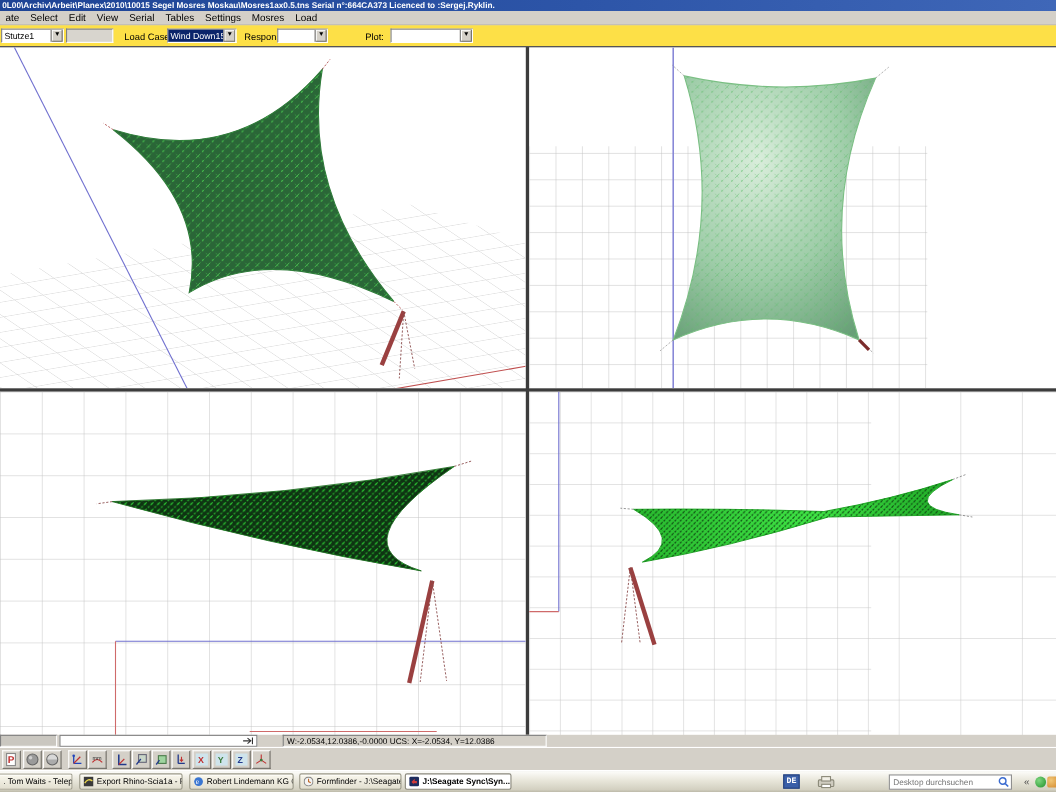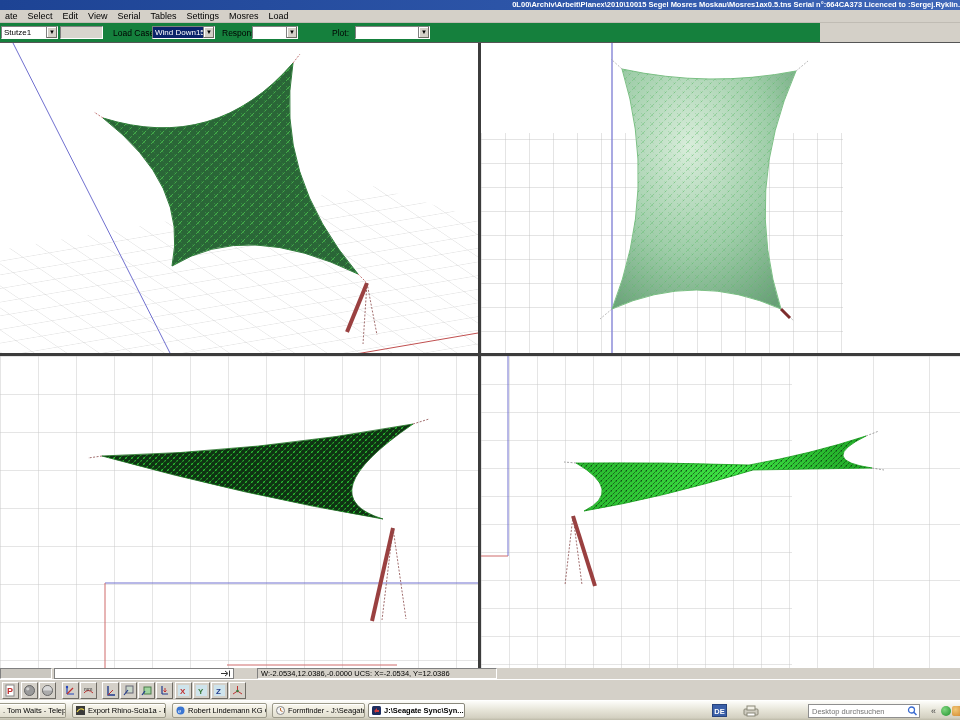--- a/index.html
+++ b/index.html
@@ -5,30 +5,30 @@
   * { margin:0; padding:0; box-sizing:border-box; }
   html,body { width:960px; height:720px; overflow:hidden; background:#d4d0c8;
               font-family:"Liberation Sans", sans-serif; }
   .abs { position:absolute; }
   #screen { position:relative; width:960px; height:720px; }
 
   
   #titlebar { left:0; top:0; width:960px; height:10px;
     background:linear-gradient(90deg,#1d4394,#2d55a8 55%,#3f67b8);
     color:#fff; font-size:7.5px; font-weight:bold; line-height:10px;
-    white-space:nowrap; overflow:hidden; padding-left:2px;text-align:right; }
+    white-space:nowrap; overflow:hidden; padding-left:2px; }
 
   
   #menubar { left:0; top:10px; width:960px; height:13px; background:#d4d0c8;
     display:flex; align-items:center; font-size:9px; color:#000;
     border-bottom:1px solid #c0bcb4; }
   .menu-item { padding:0 5px; height:13px; line-height:13px; cursor:default; }
 
   
-  #toolbar { left:0; top:23px; width:820px; height:19px; background:#15803d; }
+  #toolbar { left:0; top:23px; width:960px; height:19px; background:#fde047; }
   .tb-label { position:absolute; top:5px; font-size:8.5px; color:#000; white-space:nowrap; }
   .combo { position:absolute; top:3px; height:13px; background:#fff;
     border-top:1px solid #808080; border-left:1px solid #808080;
     border-bottom:1px solid #fff; border-right:1px solid #fff; display:flex; }
   .combo-text { flex:1; font-size:8px; line-height:11px; padding-left:2px;
     white-space:nowrap; overflow:hidden; color:#000; }
   .combo-text.sel { background:#0a246a; color:#fff; }
   .combo-arrow { width:11px; background:#d4d0c8; border-left:1px solid #808080;
     box-shadow:inset -1px -1px 0 #6f6c65, inset 1px 1px 0 #fff;
     font-size:6px; line-height:11px; text-align:center; color:#000; }
@@ -73,21 +73,21 @@
     border-top:1px solid #fff; }
   .task-btn { position:absolute; top:2px; height:15px; border-radius:2px;
     background:linear-gradient(#faf8ee,#e2dfd0); border:1px solid #9c9a8a;
     box-shadow:inset 0 1px 0 #fff; display:flex; align-items:center;
     padding:0 3px; font-size:7.5px; color:#000; overflow:hidden; white-space:nowrap; }
   .task-btn.active { background:#fff; border-color:#8a887c; font-weight:bold; }
   .task-ico { width:9px; height:9px; margin-right:3px; flex:none; }
   .tb-cut { border-left:none; border-top-left-radius:0; border-bottom-left-radius:0; }
   #lang-ind { left:712px; top:3px; width:15px; height:13px; background:#3a5fa8;
     color:#fff; font-size:7.5px; font-weight:bold; text-align:center; line-height:13px;
-    border:1px solid #27437c; }
+    border:1px solid #27437c;font-family:Liberation Mono, monospace; }
   #printer-ico { left:742px; top:4px; }
   #searchbox { left:808px; top:3px; width:112px; height:14px; background:#fff;
     border:1px solid #8f8f8f; display:flex; align-items:center; }
   #searchbox input { flex:1; border:none; outline:none; font-size:7.5px;
     padding-left:3px; color:#555; font-family:"Liberation Sans",sans-serif;
     background:transparent; min-width:0; }
   #search-mag { width:13px; flex:none; }
   #tray-chevron { left:931px; top:4px; font-size:9px; color:#444; line-height:12px; }
   .tray-ico { position:absolute; top:5px; width:10px; height:10px; border-radius:50%; }
 </style>

